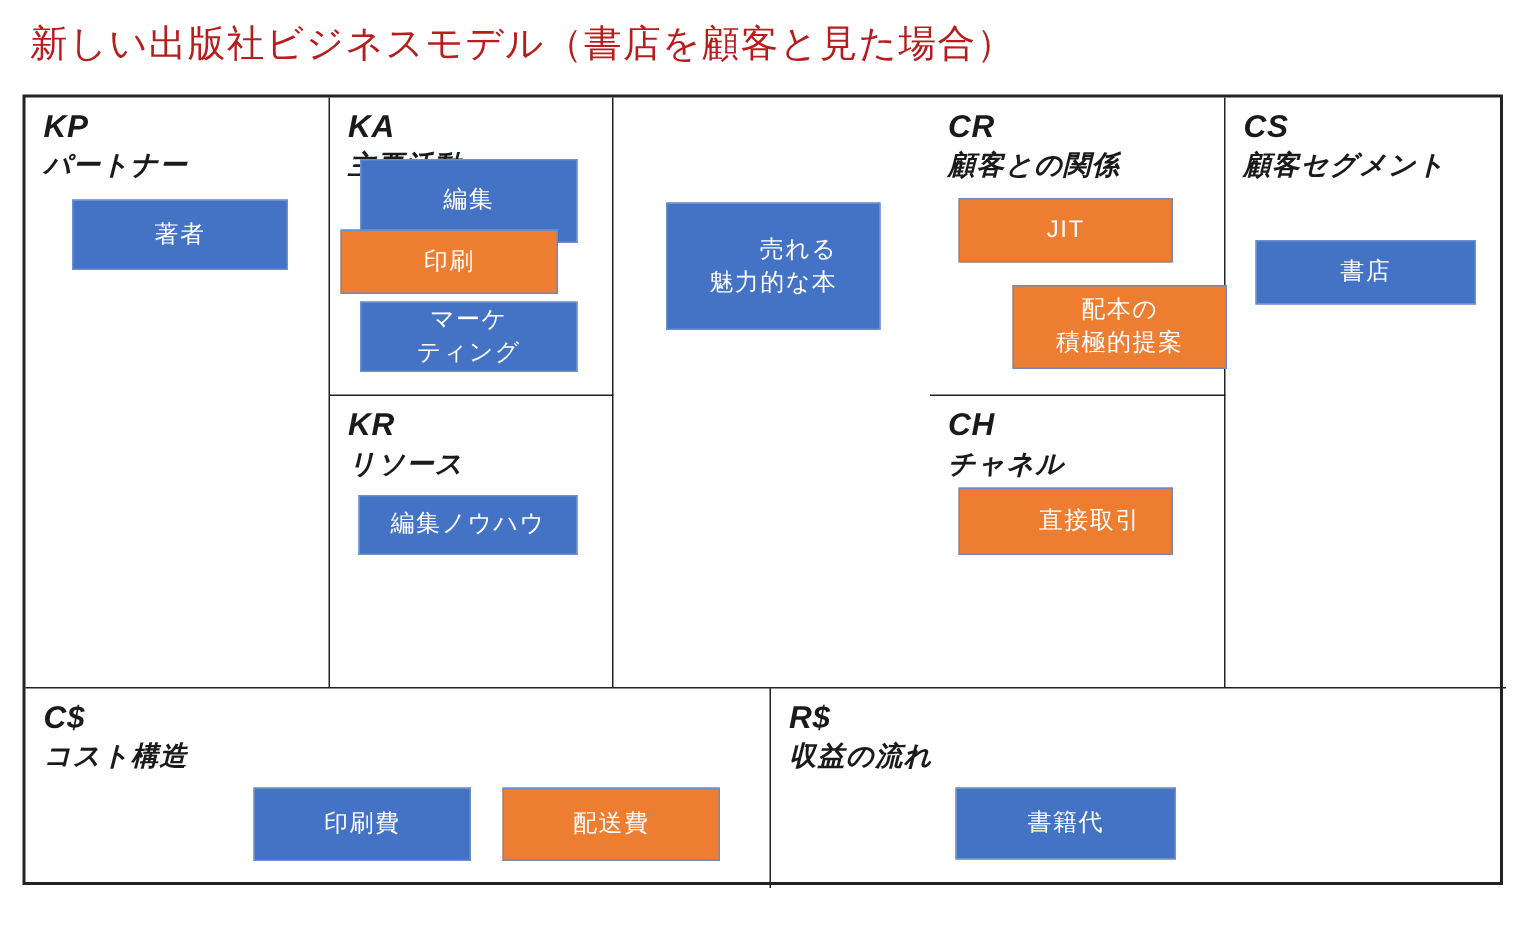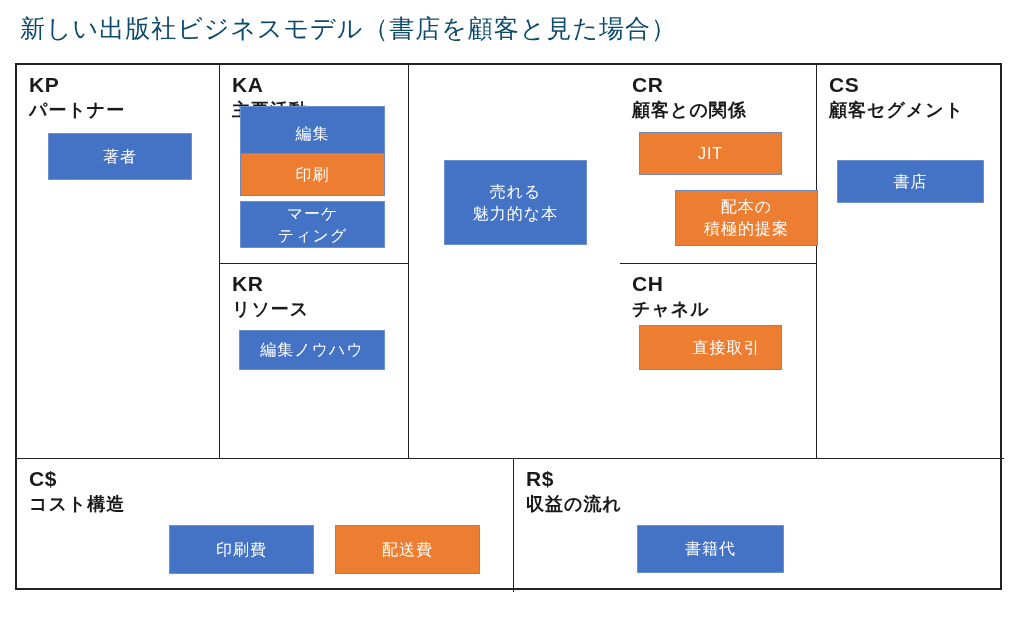--- a/index.html
+++ b/index.html
@@ -10,34 +10,35 @@
     font-family: "Liberation Sans", "DejaVu Sans", sans-serif;
     color: #1a1a1a;
     overflow: hidden;
   }
   .page-title {
     position: absolute;
     left: 20px; top: 12px;
     font-size: 25px;
     font-weight: 400;
     letter-spacing: 1px;
-    color: #0c4a6e;
+    color: #b91c1c;
     white-space: nowrap;
   }
   .canvas {
     position: absolute;
     left: 15px; top: 63px;
     width: 987px; height: 527px;
     border: 2px solid #222222;
     background: #ffffff;
   }
   .cell {
     position: absolute;
     padding: 7px 12px;
     z-index: 1;
+    font-style: italic;
   }
   .cell .code {
     font-size: 21px;
     font-weight: 700;
     line-height: 26px;
     letter-spacing: 0.5px;
   }
   .cell .label {
     font-size: 18px;
     font-weight: 700;
@@ -108,27 +109,27 @@
   </div>
 
   <div class="cell bt" style="left:497px; top:393px; width:490px; height:134px;">
     <div class="code">R$</div>
     <div class="label">収益の流れ</div>
   </div>
 
   <div class="box blue" style="left:31px;  top:68px;  width:144px; height:47px;">著者</div>
 
   <div class="box blue" style="left:223px; top:41px;  width:145px; height:56px;">編集</div>
-  <div class="box orange" style="left:223px; top:88px;  width:145px; height:43px;">印刷</div>
+  <div class="box orange" style="left:210px; top:88px;  width:145px; height:43px;">印刷</div>
   <div class="box blue" style="left:223px; top:136px; width:145px; height:47px;">マーケ
 ティング</div>
 
   <div class="box blue" style="left:222px; top:265px; width:146px; height:40px;">編集ノウハウ</div>
 
-  <div class="box blue" style="left:427px; top:95px;  width:143px; height:85px;">売れる
+  <div class="box blue" style="left:427px; top:70px;  width:143px; height:85px;text-align:right;">売れる
 魅力的な本</div>
 
   <div class="box orange" style="left:622px; top:67px;  width:143px; height:43px;">JIT</div>
   <div class="box orange" style="left:622px; top:125px; width:143px; height:56px;margin-left:36px;">配本の
 積極的提案</div>
 
   <div class="box orange" style="left:622px; top:260px; width:143px; height:45px;padding-left:32px;">直接取引</div>
 
   <div class="box blue" style="left:820px; top:95px;  width:147px; height:43px;">書店</div>
 

